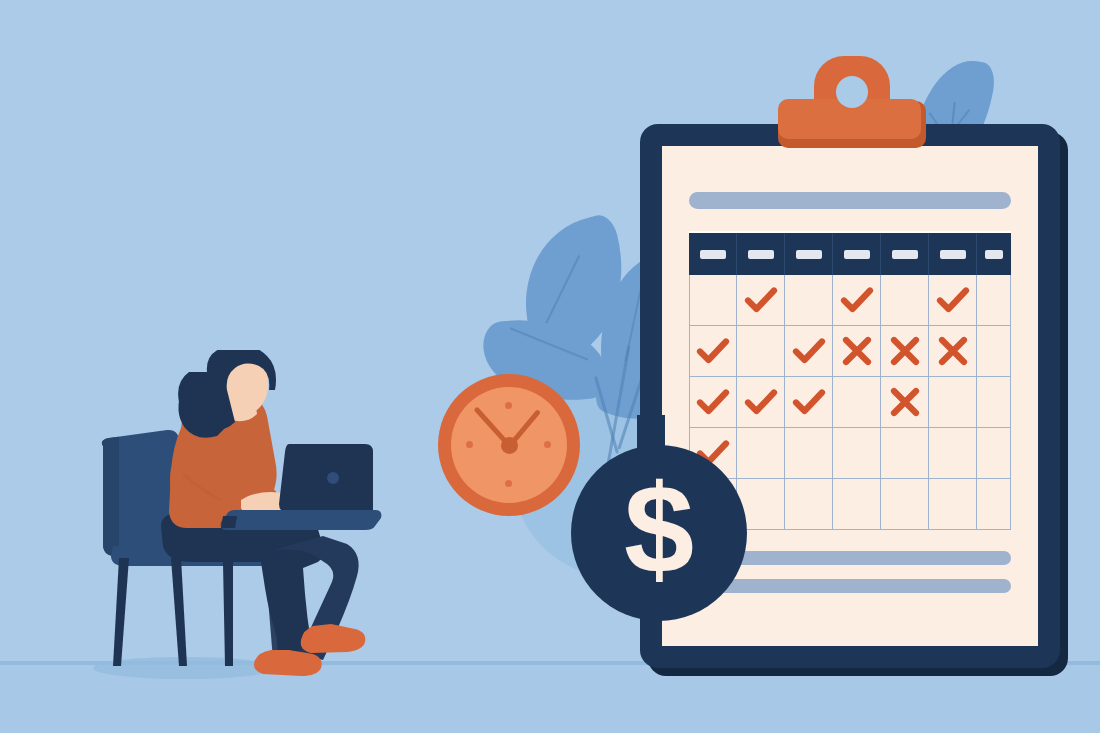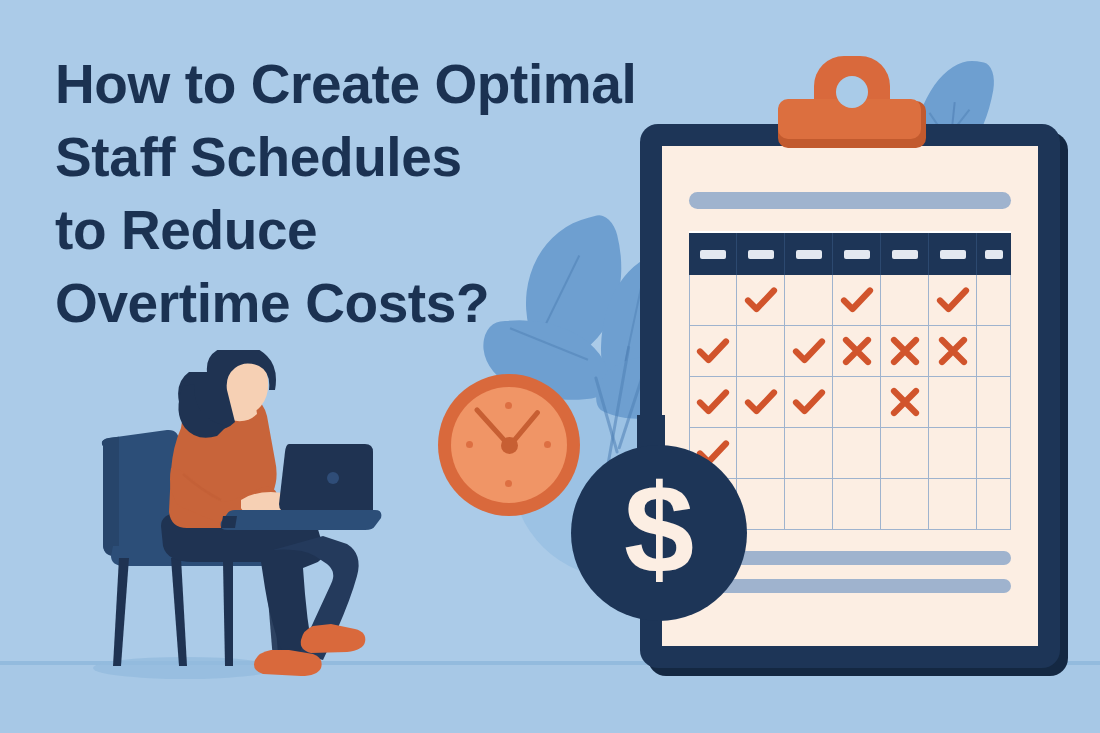--- a/index.html
+++ b/index.html
@@ -307,24 +307,20 @@
 
     <div style="position:absolute;left:104px;top:126px;width:86px;height:74px;">
       <div style="position:absolute;inset:0;background:#6E9FD0;border-radius:80% 16% 80% 16% / 70% 24% 76% 30%;transform:rotate(22deg);"></div>
     </div>
 
     <div class="leaf-stem" style="left:120px;top:120px;width:3px;height:120px;transform:rotate(10deg);"></div>
     <div class="leaf-stem" style="left:108px;top:150px;width:3px;height:80px;transform:rotate(-16deg);"></div>
     <div class="leaf-stem" style="left:132px;top:150px;width:3px;height:76px;transform:rotate(18deg);"></div>
   </div>
 
-  <h1 class="headline">How to Create Optimal
-Staff Schedules
-to Reduce
-Overtime Costs?</h1>
 
   <div id="clock">
     <div class="clock-ring"></div>
     <div class="clock-face"></div>
     <div class="clock-tick" style="left:67px;top:28px;"></div>
     <div class="clock-tick" style="left:106px;top:67px;"></div>
     <div class="clock-tick" style="left:67px;top:106px;"></div>
     <div class="clock-tick" style="left:28px;top:67px;"></div>
     <div class="clock-hand" style="left:69px;top:26px;width:5px;height:46px;transform:rotate(40deg);"></div>
     <div class="clock-hand" style="left:69px;top:21px;width:5px;height:51px;transform:rotate(-42deg);"></div>

